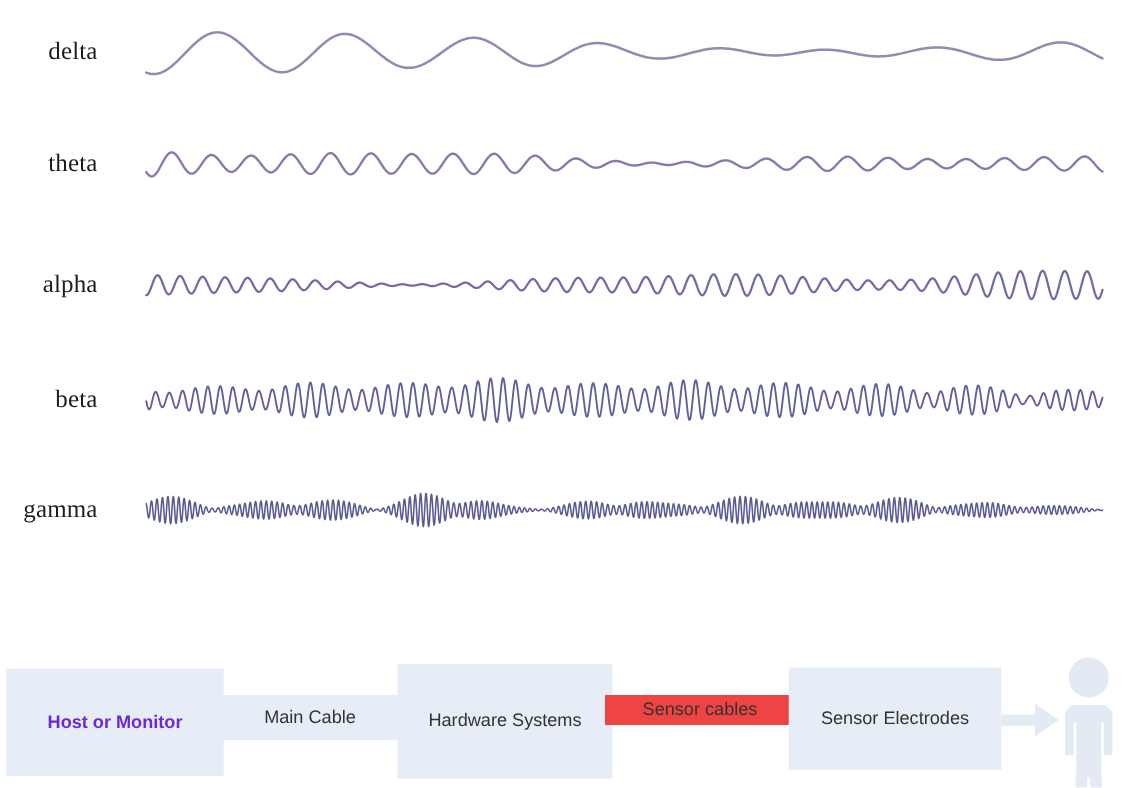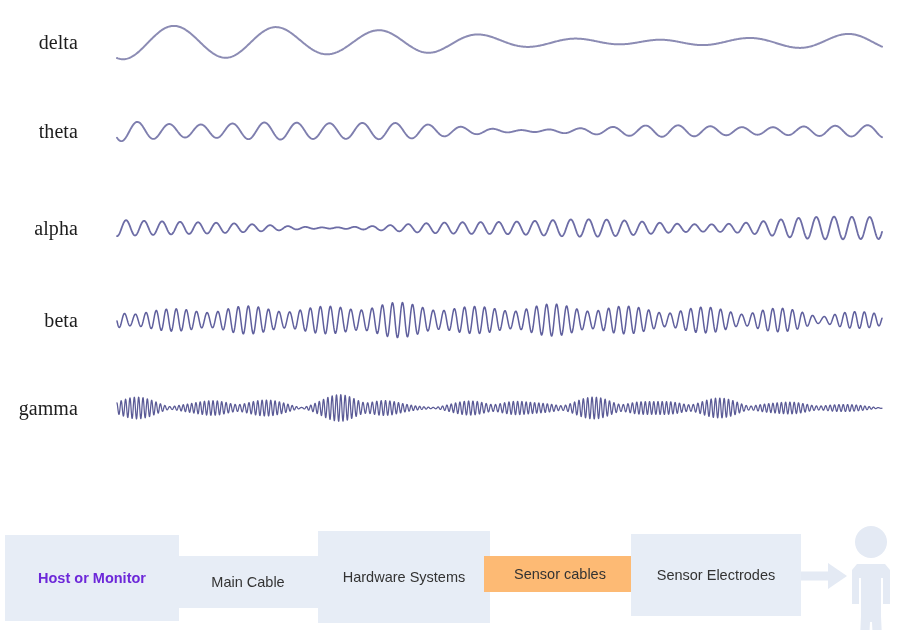--- a/index.html
+++ b/index.html
@@ -107,31 +107,31 @@
         <path d="M857 94 L885 94 L890 100 L890 134 L883 134 L883 108 L881 108 L881 146 L883 190 L874 190 L872 152 L870 152 L868 190 L859 190 L861 146 L861 108 L859 108 L859 134 L852 134 L852 100 Z"></path>
       </g>
     </svg>
 
   <div id="chain-nodes">
       <div class="chain-node" style="left: 5px; top: 65px; width: 174px; height: 86px; background: rgb(231, 237, 246); color: #6d28d9; font-weight: bold;">
         <div>
           <div>Host or Monitor</div>
         </div>
       </div>
-      <div class="chain-node" style="left: 172px; top: 86px; width: 152px; height: 52px; background: rgb(231, 237, 246); color: rgb(51, 51, 51);">
+      <div class="chain-node" style="left: 172px; top: 86px; width: 152px; height: 36px; background: rgb(231, 237, 246); color: rgb(51, 51, 51);">
         <div>
           <div>Main Cable</div>
         </div>
       </div>
       <div class="chain-node two-line" style="left: 318px; top: 61px; width: 172px; height: 92px; background: rgb(231, 237, 246); color: rgb(51, 51, 51);">
         <div>
           <div>Hardware Systems</div>
         </div>
       </div>
-      <div class="chain-node" style="left: 484px; top: 86px; width: 152px; height: 36px; background: #fdba74; color: rgb(51, 51, 51);">
+      <div class="chain-node" style="left: 484px; top: 86px; width: 152px; height: 24px; background: #ef4444; color: rgb(51, 51, 51);">
         <div>
           <div>Sensor cables</div>
         </div>
       </div>
       <div class="chain-node" style="left: 631px; top: 64px; width: 170px; height: 82px; background: rgb(231, 237, 246); color: rgb(51, 51, 51);">
         <div>
           <div>Sensor Electrodes</div>
         </div>
       </div>
     </div>

